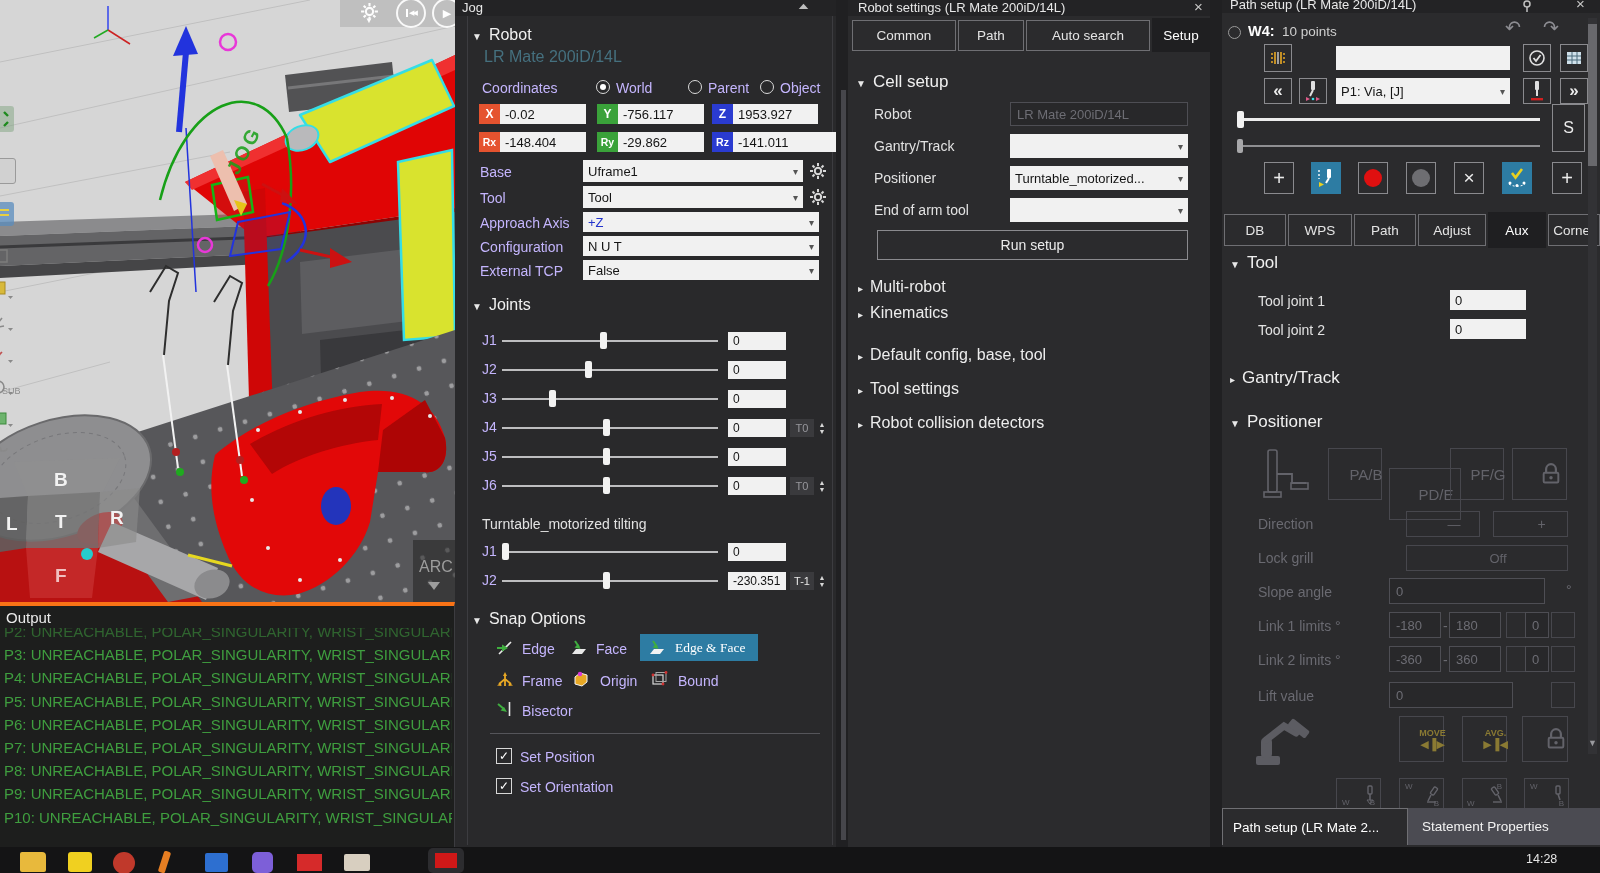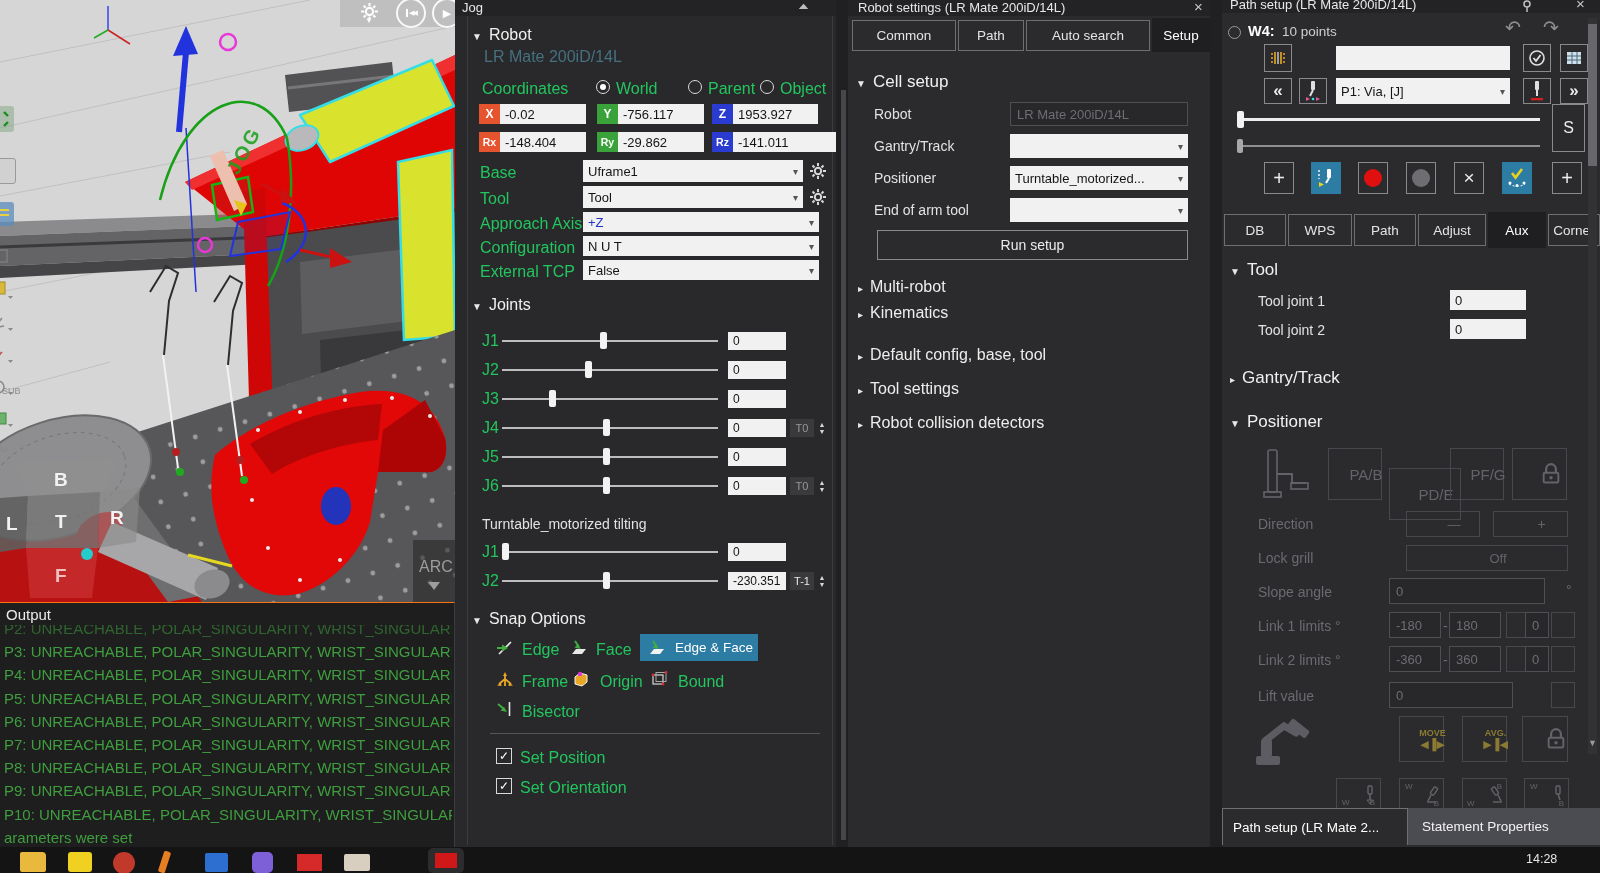--- a/index.html
+++ b/index.html
@@ -3,21 +3,21 @@
 <meta charset="utf-8">
 <style>
   html,body{margin:0;padding:0;background:#161617;font-family:"Liberation Sans",sans-serif;}
   #root{position:relative;width:1600px;height:873px;overflow:hidden;background:#202022;color:#e8e8e8;}
   .abs{position:absolute;}
   .panel{position:absolute;top:0;height:847px;background:#2b2b2d;overflow:hidden;}
   .ptitle{position:absolute;font-size:13px;color:#e8e8e8;white-space:nowrap;}
   .hdr16{position:absolute;font-size:16px;color:#f0f0f0;white-space:nowrap;}
   .hdr17{position:absolute;font-size:17px;color:#f0f0f0;white-space:nowrap;}
   .tri{font-size:10px;color:#e8e8e8;margin-right:7px;}
-  .lbl{position:absolute;font-size:16px;color:#22c55e;white-space:nowrap;}
+  .lbl{position:absolute;font-size:14px;color:#c4b5fd;white-space:nowrap;}
   .lbl14{position:absolute;font-size:14px;color:#e2e2e2;white-space:nowrap;}
   .wfield{position:absolute;background:#f1f1f1;color:#141414;font-size:13px;display:flex;align-items:center;padding:0 5px;box-sizing:border-box;overflow:hidden;}
   .arr{margin-left:auto;color:#555;font-size:10px;flex:none;}
   .badge{position:absolute;width:21px;height:20px;display:flex;align-items:center;justify-content:center;color:#fff;font-weight:bold;}
   .track{position:absolute;height:2px;background:#bdbdbf;}
   .track2{position:absolute;height:2px;background:#8f8f92;}
   .thumb{position:absolute;width:7px;height:17px;background:#f2f2f2;border-radius:2px;}
   .turnbox{position:absolute;background:#3a3a3d;font-size:11px;display:flex;align-items:center;justify-content:center;color:#97979c;}
   .spin{position:absolute;display:flex;flex-direction:column;align-items:center;justify-content:center;color:#d6d6d6;line-height:1;}
   .spin span{font-size:7px;}
@@ -231,33 +231,32 @@
       <div class="abs" style="left:0;top:302px;width:26px;height:22px;"><svg width="26" height="22">
             <rect x="4" y="5" width="14" height="11" fill="#6db36d" stroke="#3c8a3c"></rect>
             <polygon points="20,16 25,16 22.5,19" fill="#8a8a8a"></polygon>
           </svg></div>
       <div class="abs" style="left:0;top:332px;width:26px;height:20px;"><svg width="26" height="20">
             <path d="M5 12 c0,-4 8,-4 8,0 M11 10 c0,4 8,4 8,0" fill="none" stroke="#8a8a8a" stroke-width="1.6"></path>
           </svg></div>
     </div>
   </div>
 
-  <div class="abs" style="left:0;top:602px;width:455px;height:245px;background:#1d1e1d;border-top:1px solid #f97316;border-right:1px solid #3c3c40;box-sizing:border-box;overflow:hidden;">
+  <div class="abs" style="left:0;top:602px;width:455px;height:245px;background:#1d1e1d;border-top:4px solid #f97316;border-right:1px solid #3c3c40;box-sizing:border-box;overflow:hidden;">
     <div class="abs" style="left:6px;top:3px;font-size:15px;color:#eaeaea;">Output</div>
     <div class="abs" style="left:4px;top:22px;width:448px;height:222px;overflow:hidden;color:#3f9e3f;">
       <div class="outline-line" style="margin-top:-8px;opacity:0.55;">P2: UNREACHABLE, POLAR_SINGULARITY, WRIST_SINGULARITY</div>
       <div class="outline-line">P3: UNREACHABLE, POLAR_SINGULARITY, WRIST_SINGULARITY</div>
       <div class="outline-line">P4: UNREACHABLE, POLAR_SINGULARITY, WRIST_SINGULARITY</div>
       <div class="outline-line">P5: UNREACHABLE, POLAR_SINGULARITY, WRIST_SINGULARITY</div>
       <div class="outline-line">P6: UNREACHABLE, POLAR_SINGULARITY, WRIST_SINGULARITY</div>
       <div class="outline-line">P7: UNREACHABLE, POLAR_SINGULARITY, WRIST_SINGULARITY</div>
       <div class="outline-line">P8: UNREACHABLE, POLAR_SINGULARITY, WRIST_SINGULARITY</div>
       <div class="outline-line">P9: UNREACHABLE, POLAR_SINGULARITY, WRIST_SINGULARITY</div>
       <div class="outline-line">P10: UNREACHABLE, POLAR_SINGULARITY, WRIST_SINGULARITY</div>
-      <div class="outline-line">arameters were set</div>
     </div>
   </div>
 
   <div class="panel" style="left:455px;width:381px;background:#29292b;">
     <div class="abs" style="left:0;top:0;width:381px;height:16px;background:#232325;">
       <span class="ptitle" style="left:7px;top:0px;">Jog</span>
       <span class="abs" style="left:344px;top:1px;font-size:9px;color:#bdbdbd;transform:scaleX(1.8);">▲</span>
     </div>
     <div class="abs" style="left:12px;top:16px;width:1px;height:829px;background:#3c3c40;"></div>
     <div class="abs" style="left:377px;top:16px;width:1px;height:829px;background:#3c3c40;"></div>
@@ -428,21 +427,21 @@
         <line x1="5" y1="2" x2="9" y2="8" stroke="#3fae3f" stroke-width="2"></line>
         <polygon points="10.5,10 4.5,8.5 8,5" fill="#3fae3f"></polygon>
       </svg>
     <span class="lbl" style="left:141px;top:641px;">Face</span>
     <div class="abs" style="left:185px;top:634px;width:118px;height:27px;background:#2d7ca3;display:flex;align-items:center;padding-left:8px;box-sizing:border-box;">
       <svg style="width:18px;height:18px;flex:none;" viewBox="0 0 18 18">
           <path d="M2 15l4-5h10l-4 5z" fill="#f2f2f2"></path>
           <line x1="5" y1="2" x2="9" y2="8" stroke="#3fae3f" stroke-width="2"></line>
           <polygon points="10.5,10 4.5,8.5 8,5" fill="#3fae3f"></polygon>
         </svg>
-      <span style="font-size:13.5px;color:#fff;margin-left:9px;white-space:nowrap;">Edge &amp; Face</span>
+      <span style="font-size:13.5px;color:#fff;margin-left:9px;white-space:nowrap;font-family:Liberation Serif, serif;">Edge &amp; Face</span>
     </div>
     <svg class="snapicon" style="left:41px;top:670px;" viewBox="0 0 18 18">
         <path d="M9 16V5M9 9L3 14M9 9l6 5" stroke="#e8a825" stroke-width="1.8" fill="none"></path>
         <polygon points="9,2 7,6 11,6" fill="#e8a825"></polygon>
         <polygon points="1,15.5 5,12.5 5.5,16" fill="#e8a825"></polygon>
         <polygon points="17,15.5 13,12.5 12.5,16" fill="#e8a825"></polygon>
       </svg>
     <span class="lbl" style="left:67px;top:673px;">Frame</span>
     <svg class="snapicon" style="left:117px;top:670px;" viewBox="0 0 18 18">
         <path d="M3 7l5-4 7 2v7l-5 4-7-2z" fill="#e8a825" stroke="#f5f5f5" stroke-width="1"></path>
@@ -656,21 +655,21 @@
     <div class="tab" style="left:196px;top:214px;width:68px;height:32px;">
         <span>Adjust</span>
       </div>
     <div class="tab active" style="left:266px;top:212px;width:58px;height:36px;">
         <span>Aux</span>
       </div>
     <div class="tab" style="left:326px;top:214px;width:52px;height:32px;">
         <span>Corner</span>
       </div>
 
-    <div class="hdr17" style="left:8px;top:260px;"><span class="tri">▼</span><span>Tool</span></div>
+    <div class="hdr17" style="left:8px;top:253px;"><span class="tri">▼</span><span>Tool</span></div>
     <span class="lbl14" style="left:36px;top:293px;">Tool joint 1</span>
     <div class="wfield" style="left:228px;top:290px;width:76px;height:20px;">
         <span>0</span>
       </div>
     <span class="lbl14" style="left:36px;top:322px;">Tool joint 2</span>
     <div class="wfield" style="left:228px;top:319px;width:76px;height:20px;">
         <span>0</span>
       </div>
 
     <div class="hdr17" style="left:8px;top:368px;"><span class="tri">▸</span><span>Gantry/Track</span></div>

